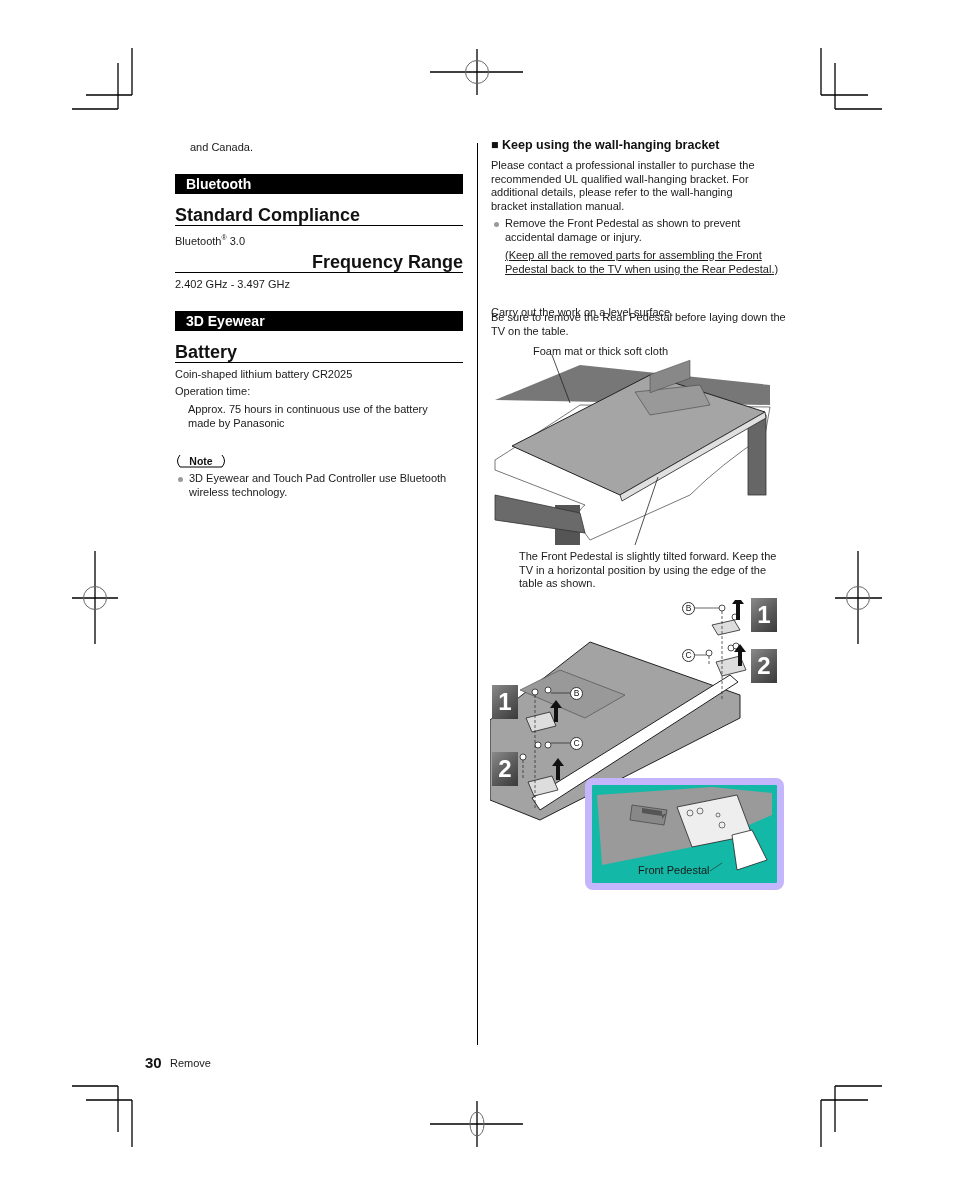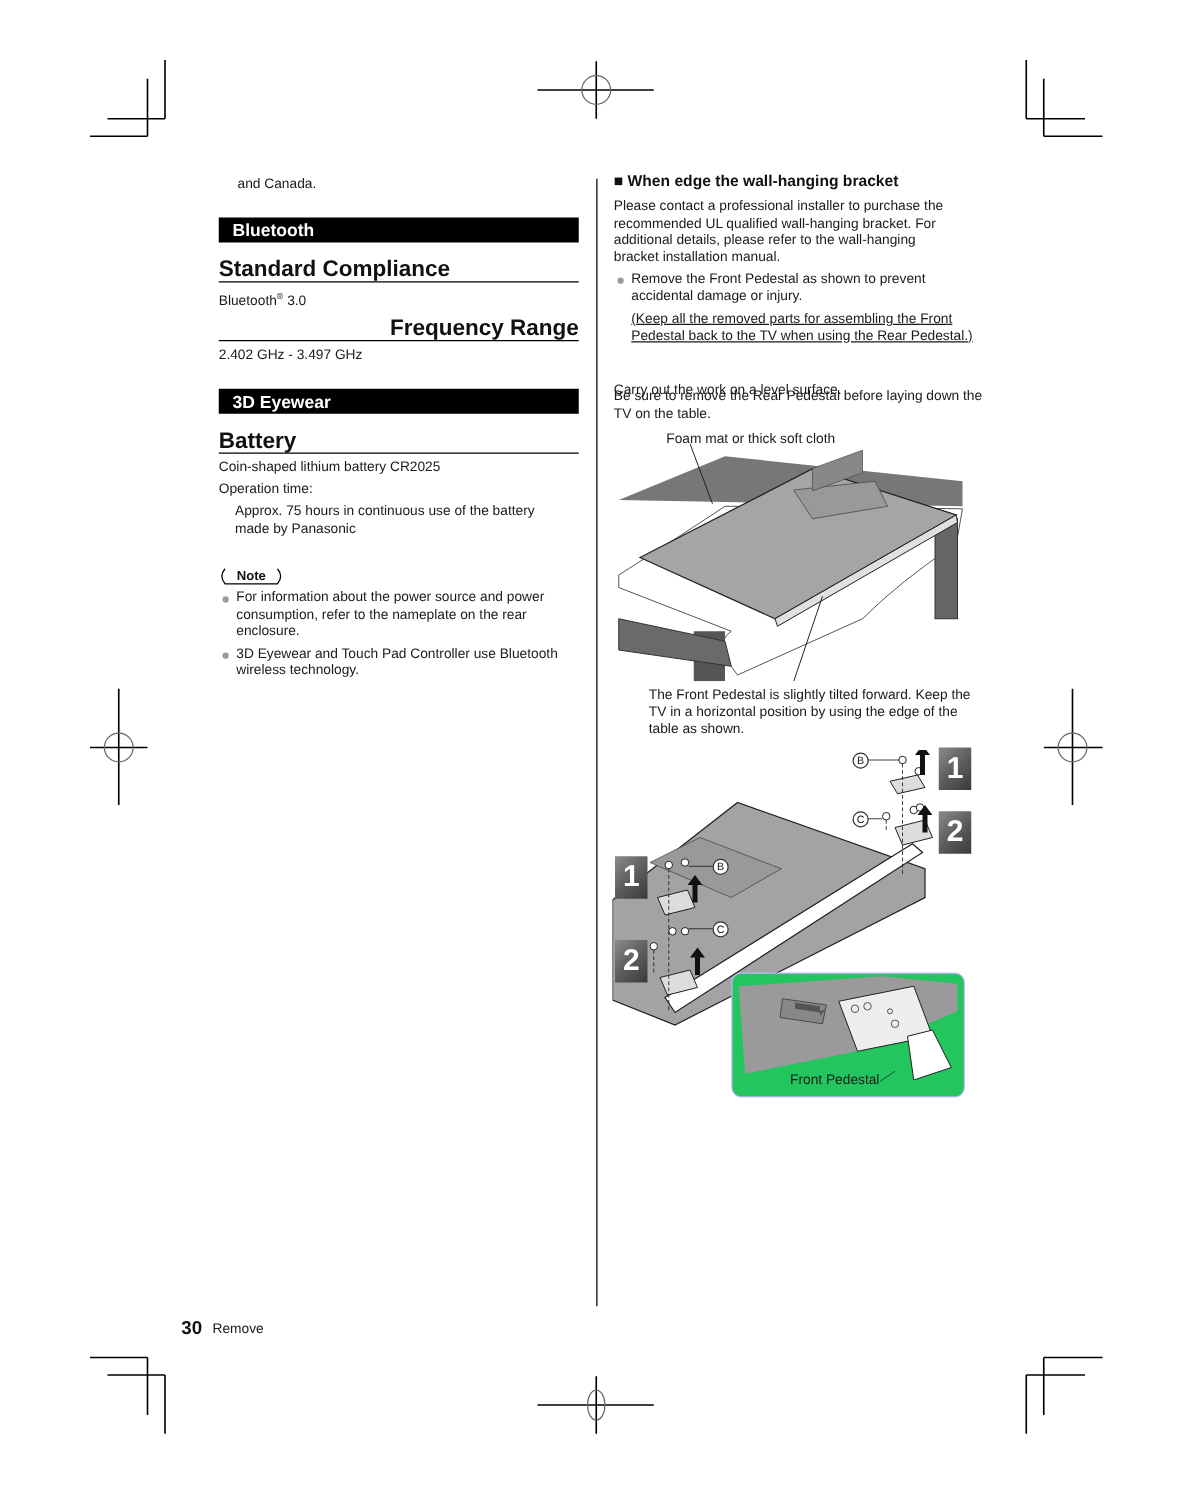--- a/index.html
+++ b/index.html
@@ -86,29 +86,28 @@
 <div class="abs txt" style="left:188px;top:403px;width:270px;">Approx. 75 hours in continuous use of the battery made by Panasonic</div>
 
 <div class="abs" style="left:174px;top:454px;width:54px;height:14px;">
   <svg width="54" height="14" style="position:absolute;left:0;top:0;">
     <path d="M6 1 Q1 7 6 13 L48 13 Q53 7 48 1" stroke="#000" stroke-width="1" fill="none"></path>
   </svg>
   <div style="position:absolute;left:0;top:0;width:54px;text-align:center;font-weight:bold;font-size:10.5px;line-height:14px;">Note</div>
 </div>
 
 <div class="abs txt" style="left:175px;top:472px;width:285px;">
-  <div class="bullet" style="margin-bottom:4px;">For information about the power source and power consumption, refer to the nameplate on the rear enclosure.</div>
   <div class="bullet">3D Eyewear and Touch Pad Controller use Bluetooth wireless technology.</div>
 </div>
 
 <div class="divider"></div>
 
 <div class="abs" style="left:491px;top:138px;font-weight:bold;font-size:12.5px;line-height:15px;">
   <span>■</span>
-  <span>When edge the wall-hanging bracket</span>
+  <span>Keep using the wall-hanging bracket</span>
 </div>
 
 <div class="abs txt" style="left:491px;top:159px;width:275px;">Please contact a professional installer to purchase the recommended UL qualified wall-hanging bracket. For additional details, please refer to the wall-hanging bracket installation manual.</div>
 
 <div class="abs txt" style="left:491px;top:217px;width:285px;">
   <div class="bullet">Remove the Front Pedestal as shown to prevent accidental damage or injury.</div>
 </div>
 <div class="abs txt" style="left:505px;top:249px;width:275px;text-decoration:underline;">(Keep all the removed parts for assembling the Front Pedestal back to the TV when using the Rear Pedestal.)</div>
 
 <div class="abs txt" style="left:491px;top:306px;">Carry out the work on a level surface.</div>
@@ -188,21 +187,21 @@
 <div class="step" style="left:751px;top:598px;">1</div>
 <div class="step" style="left:751px;top:649px;">2</div>
 <div class="step" style="left:492px;top:685px;">1</div>
 <div class="step" style="left:492px;top:752px;">2</div>
 
 <div class="circ" style="left:682px;top:602px;">B</div>
 <div class="circ" style="left:682px;top:649px;">C</div>
 <div class="circ" style="left:570px;top:687px;">B</div>
 <div class="circ" style="left:570px;top:737px;">C</div>
 
-<div class="abs" style="left:585px;top:778px;width:185px;height:98px;border:1px solid #c4b5fd;border-radius:8px;background:#22c55e;overflow:hidden;">
+<div class="abs" style="left:585px;top:778px;width:185px;height:98px;border:7px solid #c4b5fd;border-radius:8px;background:#14b8a6;overflow:hidden;">
   <svg width="185" height="98" viewBox="0 0 185 98" style="position:absolute;left:0;top:0;">
     <polygon points="5,10 120,2 180,8 180,30 110,60 10,80" fill="#9a9a9a"></polygon>
     <polygon points="85,22 145,10 160,50 100,62" fill="#eee" stroke="#222" stroke-width="0.8"></polygon>
     <polygon points="40,20 75,25 72,40 38,35" fill="#888" stroke="#333" stroke-width="0.6"></polygon>
     <polygon points="50,23 70,26 70,30 75,28 70,34 70,31 50,28" fill="#555"></polygon>
     <path d="M140,50 L160,45 L175,75 L145,85 Z" fill="#fff" stroke="#222" stroke-width="0.8"></path>
     <g fill="none" stroke="#222" stroke-width="0.6">
       <circle cx="98" cy="28" r="3"></circle>
         <circle cx="108" cy="26" r="3"></circle>
         <circle cx="130" cy="40" r="3"></circle>

